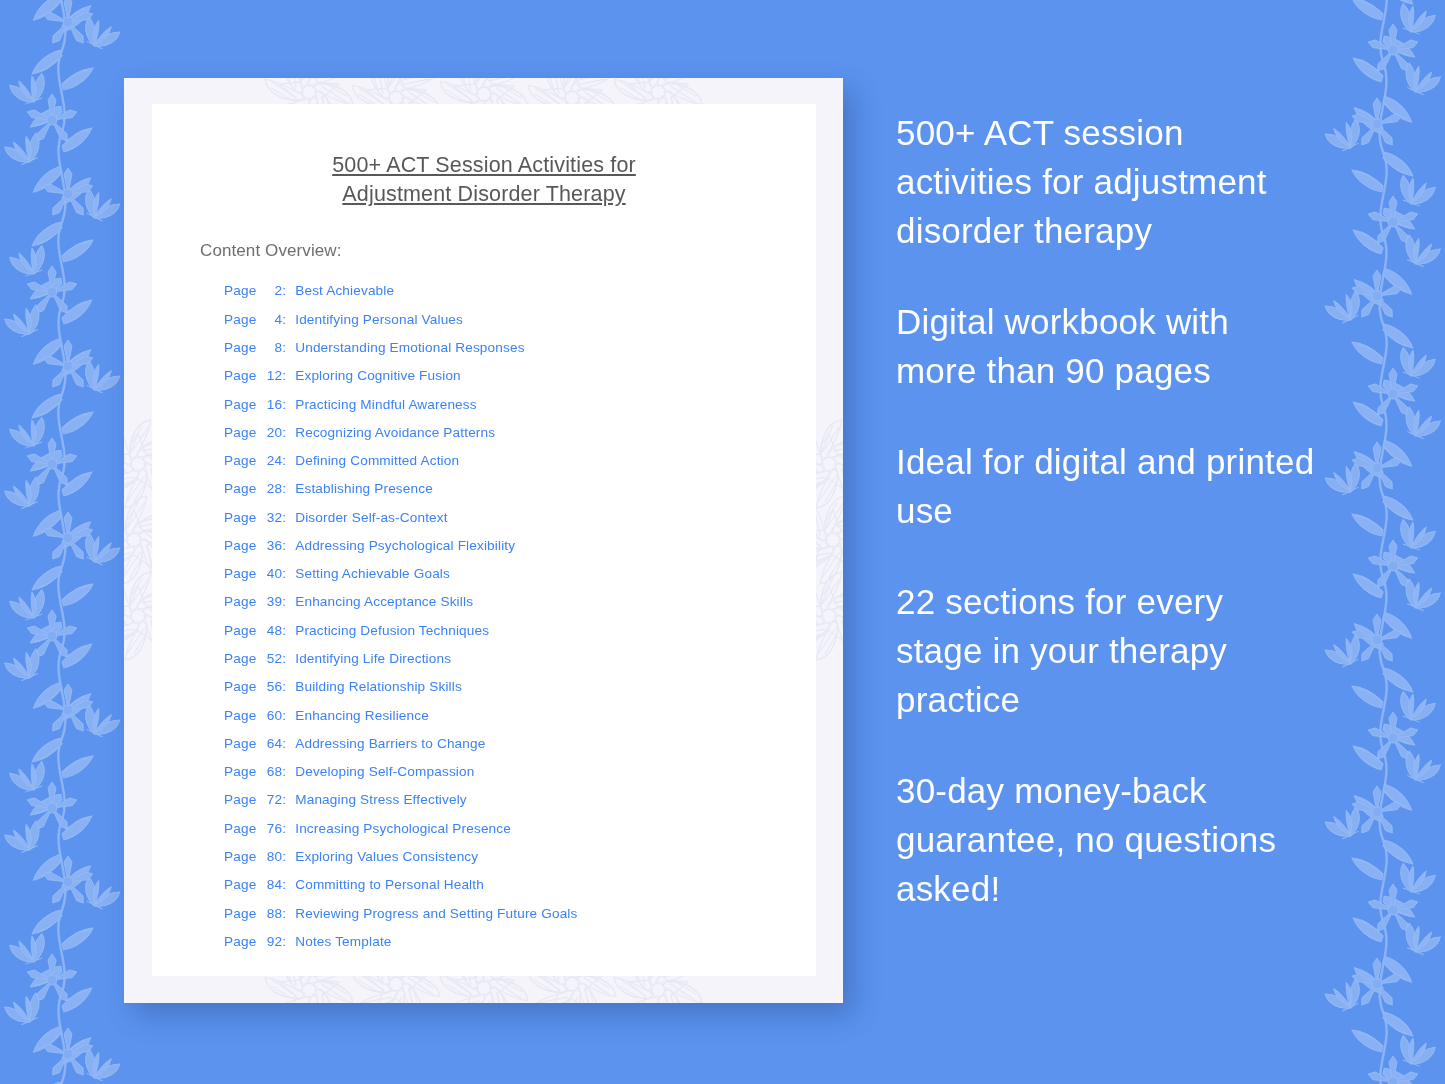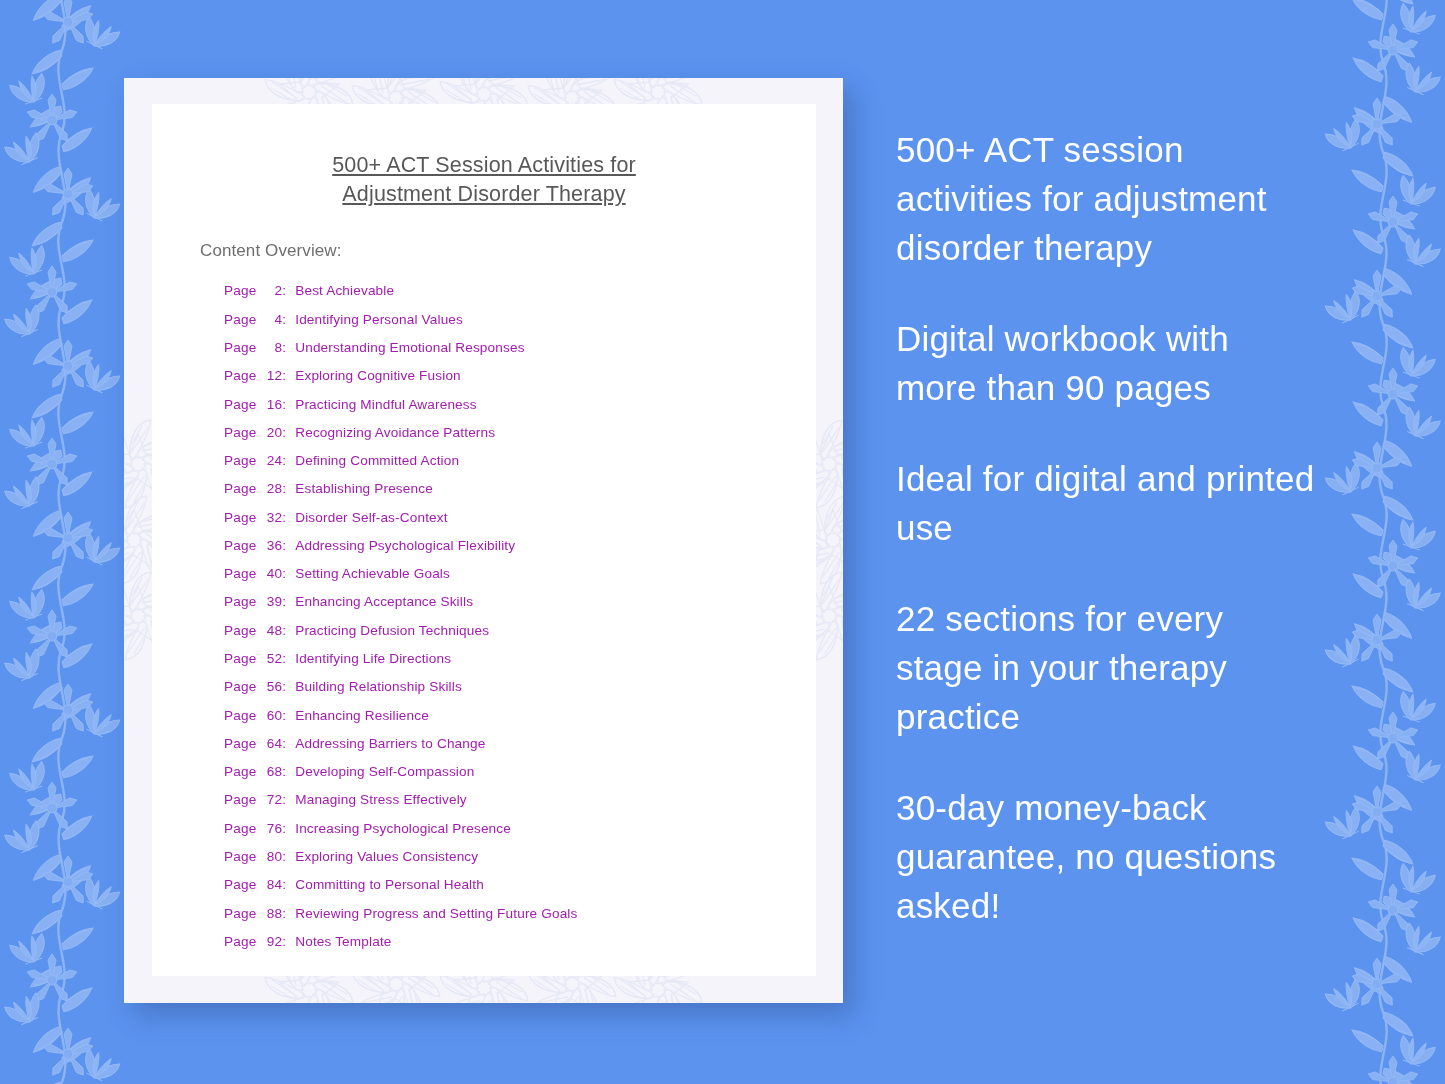--- a/index.html
+++ b/index.html
@@ -82,21 +82,21 @@
 
   .toc-list {
     margin: 16px 0 0 72px;
     list-style: none;
   }
 
   .toc-item {
     display: flex;
     align-items: baseline;
     font-size: 13.6px;
-    color: #a21caf;
+    color: #3b82f6;
     line-height: 1;
     padding: 7.35px 0;
     letter-spacing: 0.15px;
     white-space: nowrap;
   }
 
   .toc-page-col {
     display: inline-block;
     min-width: 62px;
     text-align: left;
@@ -106,21 +106,21 @@
     width: 22px;
     text-align: right;
   }
   .toc-colon { margin-right: 9px; }
   .toc-title-col { display: inline-block; }
 
   
   .marketing-column {
     position: absolute;
     left: 896px;
-    top: 125px;
+    top: 108px;
     width: 420px;
   }
 
   .marketing-line {
     color: #ffffff;
     font-size: 35px;
     line-height: 1.40;
     font-weight: 400;
     letter-spacing: 0.2px;
     margin-bottom: 42px;

